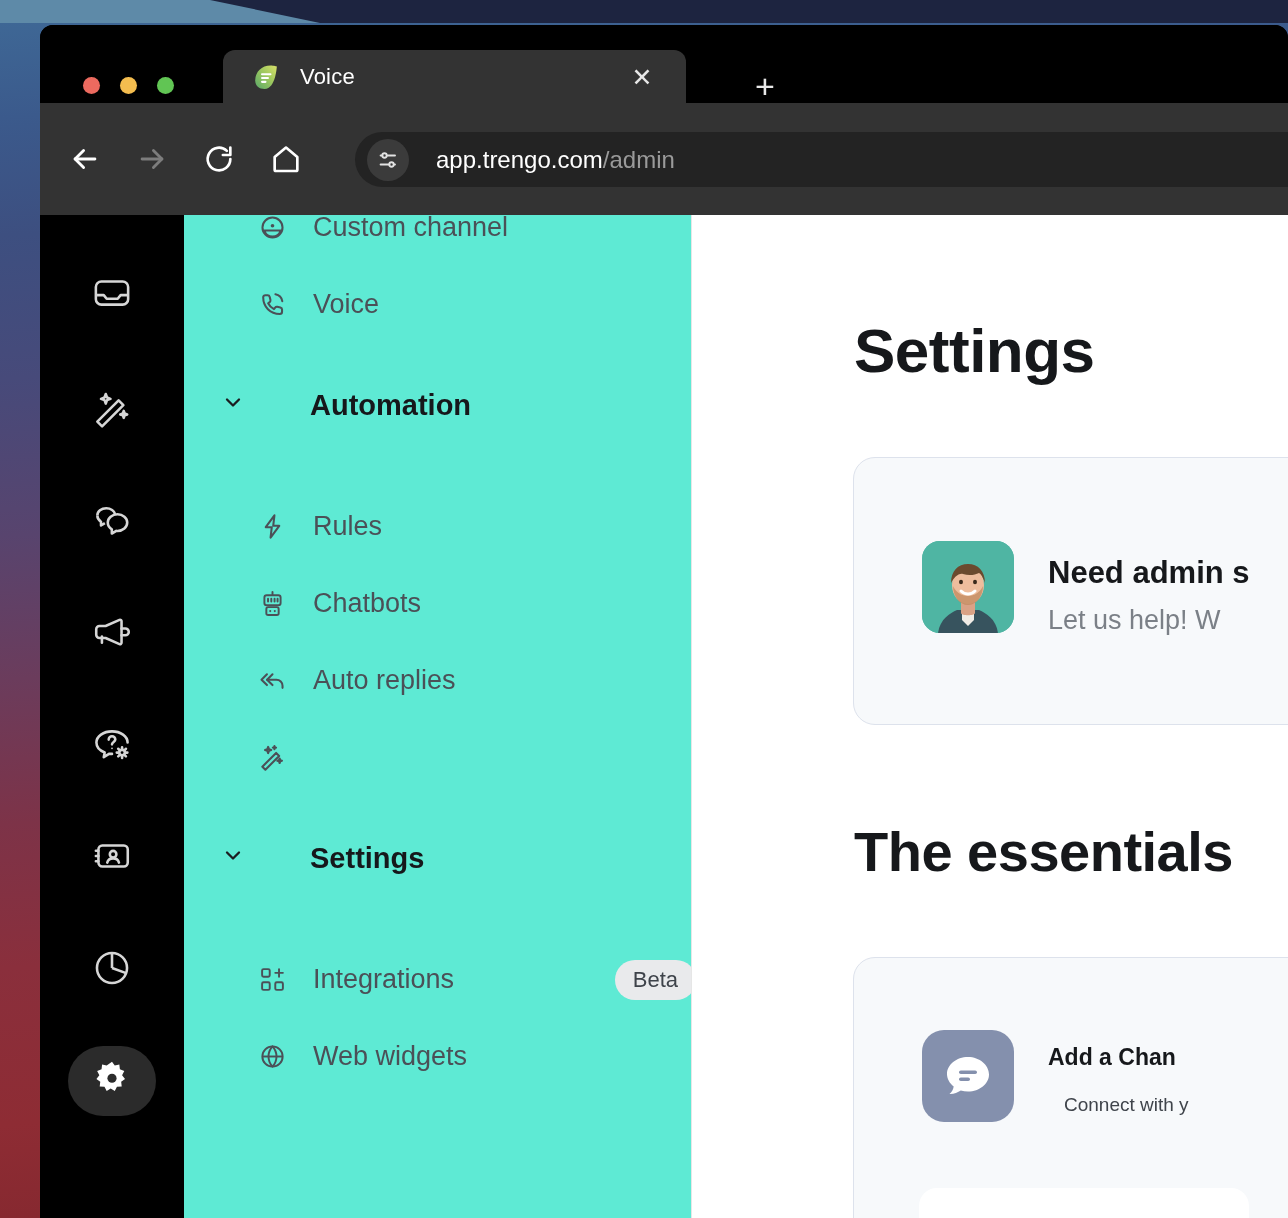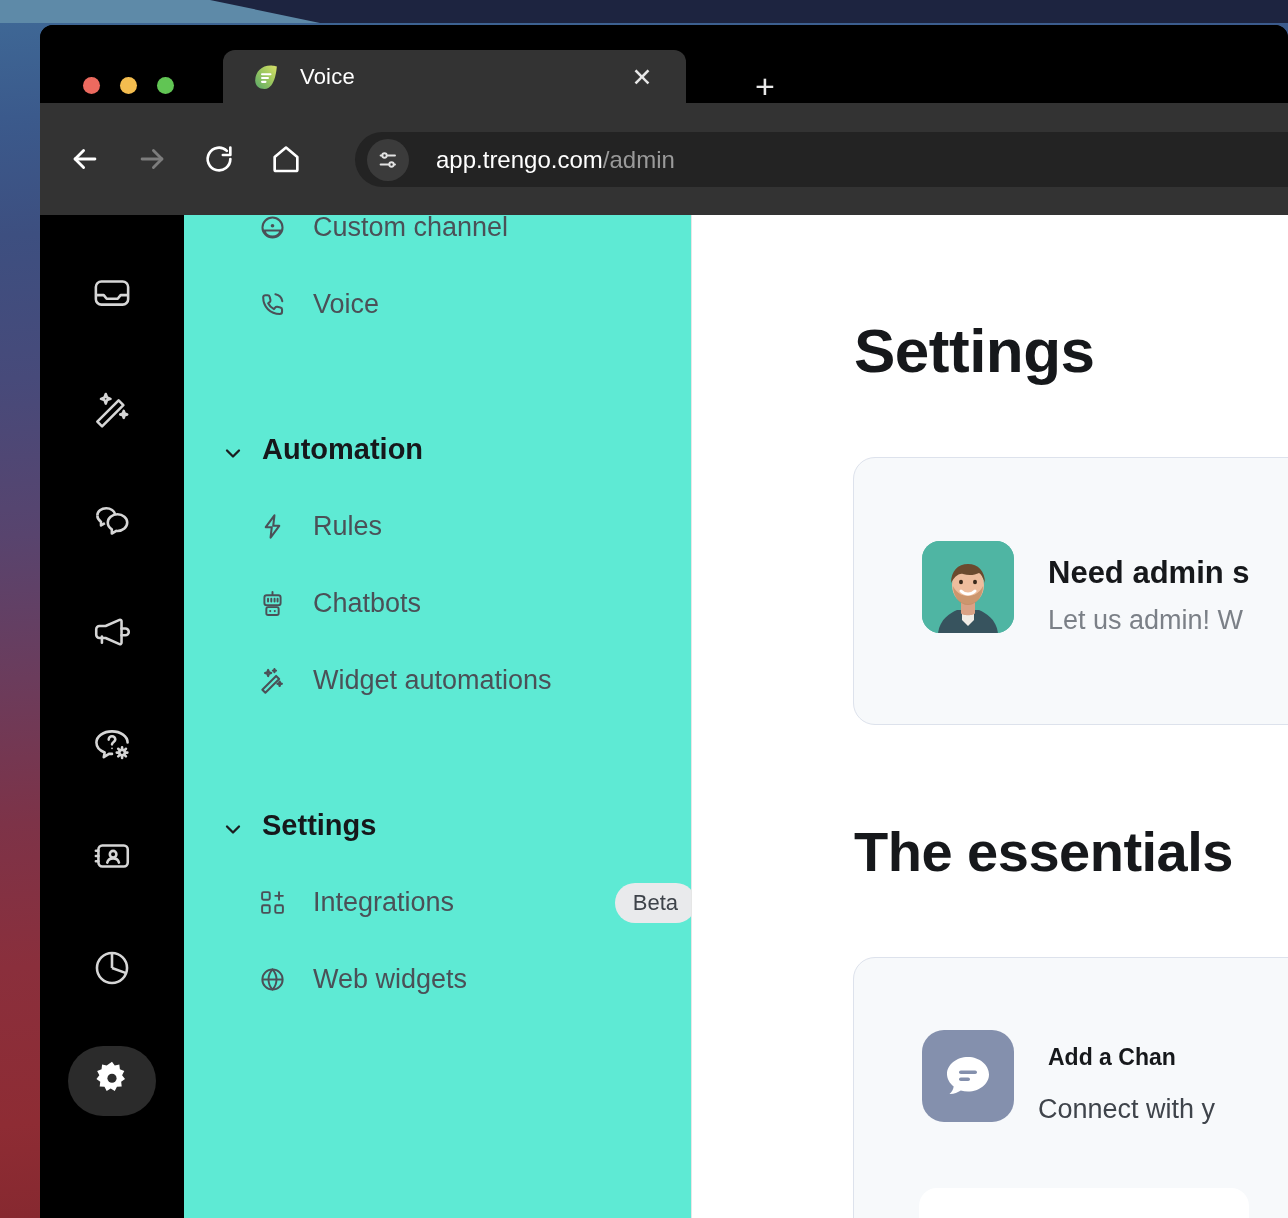--- a/index.html
+++ b/index.html
@@ -226,24 +226,25 @@
     background: #e9eaec;
     color: #3e434a;
     font-size: 22px;
     padding: 9px 18px;
     border-radius: 20px;
     line-height: 1;
   }
   .nav-group {
     height: 77px;
     display: flex;
-    align-items: flex-end;
+    align-items: flex-start;
     padding-left: 36px;
     margin-top: 46px;
     cursor: pointer;
+    gap: 48px;
   }
   .nav-group .chev {
     width: 26px; height: 26px;
     flex: none;
     color: #1b1d20;
     display: flex; align-items: center; justify-content: center;
   }
   .nav-group .gtitle {
     margin-left: 16px;
     font-size: 29px;
@@ -326,22 +327,22 @@
   #chan-title {
     position: absolute;
     left: 194px; top: 86px;
     font-size: 23px;
     font-weight: bold;
     color: #16181b;
     white-space: nowrap;
   }
   #chan-sub {
     position: absolute;
-    left: 184px; top: 136px;
-    font-size: 27px;
+    left: 210px; top: 136px;
+    font-size: 19px;
     color: #3f444b;
     white-space: nowrap;
     text-align: right;
   }
   #wa-tile {
     position: absolute;
     left: 65px; top: 230px;
     width: 330px; height: 130px;
     background: #ffffff;
     border-radius: 18px;
@@ -573,31 +574,40 @@
               <path d="M8.3 8.1v2.3M11 8.1v2.3M13.7 8.1v2.3M16.2 8.1v2.3"></path>
               <rect x="6.9" y="15" width="10.2" height="6.5" rx="1.5"></rect>
               <circle cx="10.1" cy="18.3" r=".85" fill="currentColor" stroke="none"></circle>
               <circle cx="13.9" cy="18.3" r=".85" fill="currentColor" stroke="none"></circle>
             </svg>
           </span>
           <span class="lbl">Chatbots</span>
         </div>
 
 
+        <div class="nav-row">
+          <span class="ico">
+            <svg width="29" height="29" viewBox="0 0 24 24" fill="none" stroke="currentColor" stroke-width="1.7" stroke-linecap="round" stroke-linejoin="round">
+              <path d="M7.4 6.8L2.9 11.3l4.5 4.5"></path>
+              <path d="M12 6.8l-4.5 4.5L12 15.8"></path>
+              <path d="M7.5 11.3h7.8a5 5 0 0 1 5 5v1.8"></path>
+            </svg>
+          </span>
+          <span class="lbl">Auto replies</span>
+        </div>
 
         <div class="nav-row">
           <span class="ico">
             <svg width="29" height="29" viewBox="0 0 24 24" fill="none" stroke="currentColor" stroke-width="1.7" stroke-linecap="round" stroke-linejoin="round">
               <path d="M3.6 19.6L15 8.2l2.5 2.5L6.1 22.1z"></path>
               <path d="M8.4 3.2l.7 1.9 1.9.7-1.9.7-.7 1.9-.7-1.9L5.8 5.8l1.9-.7z"></path>
               <path d="M17.9 12.8l.5 1.4 1.4.5-1.4.5-.5 1.4-.5-1.4-1.4-.5 1.4-.5z"></path>
               <path d="M13.6 2.5l.35 1 1 .35-1 .35-.35 1-.35-1-1-.35 1-.35z"></path>
             </svg>
           </span>
-          <span class="lbl">Widget automations</span>
         </div>
 
 
         <div class="nav-group">
           <span class="chev">
             <svg width="24" height="24" viewBox="0 0 24 24" fill="none" stroke="currentColor" stroke-width="2.3" stroke-linecap="round" stroke-linejoin="round">
               <path d="M6 9.5l6 6 6-6"></path>
             </svg>
           </span>
           <span class="gtitle">Settings</span>
@@ -652,21 +662,21 @@
 
             <path d="M29 42c0-12 7-19 17-19s17 7 17 19c0 0-3-9-6-10-4 2-10 3-16 1-5-1-9 4-12 9z" fill="#6b4a2e"></path>
 
             <ellipse cx="39" cy="41" rx="2" ry="2.2" fill="#3a2a1c"></ellipse>
             <ellipse cx="53" cy="41" rx="2" ry="2.2" fill="#3a2a1c"></ellipse>
 
             <path d="M39 50c4 4 10 4 14 0" stroke="#ffffff" stroke-width="3" fill="none" stroke-linecap="round"></path>
           </svg>
         </div>
         <div id="help-title">Need admin s</div>
-        <div id="help-sub">Let us admin! W</div>
+        <div id="help-sub">Let us help! W</div>
       </div>
 
       <div id="section-title">The essentials</div>
 
       <div class="panel-card" id="essentials-card">
         <div id="chan-icon">
           <svg width="54" height="54" viewBox="0 0 54 54">
             <path d="M27 8C15.4 8 6 15.6 6 25c0 4.9 2.6 9.3 6.7 12.4-.5 3.2-2 5.7-4.2 7.5 4.2.2 8.3-1.3 11.3-3.4 2.2.6 4.6 1 7.2 1 11.6 0 21-7.6 21-17S38.6 8 27 8z" fill="#ffffff"></path>
             <rect x="18" y="21.4" width="18" height="3.6" rx="1.8" fill="#8490ad"></rect>
             <rect x="18" y="28.4" width="11" height="3.6" rx="1.8" fill="#8490ad"></rect>

